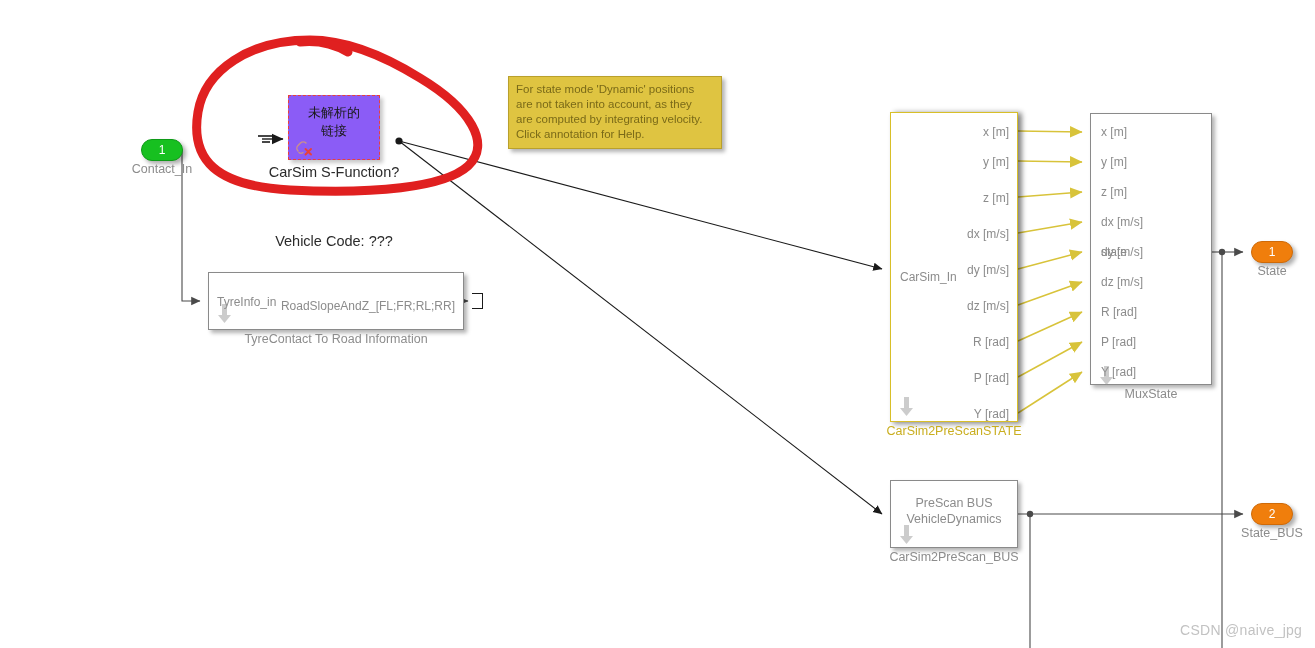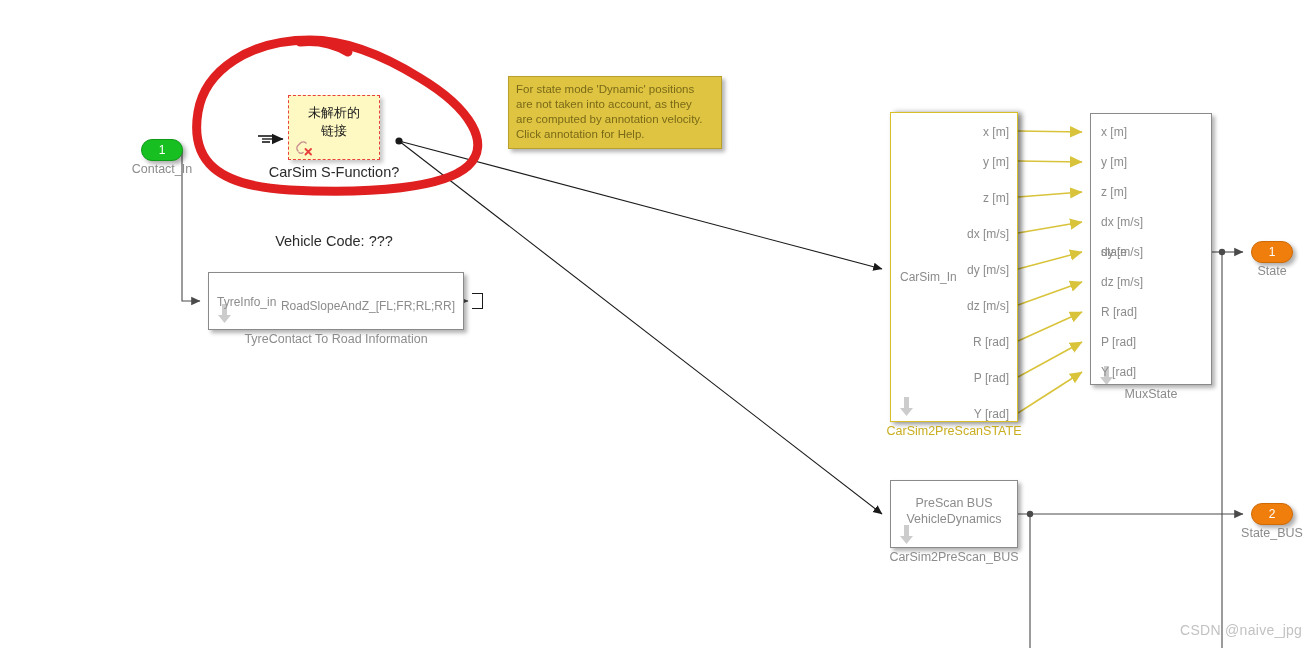--- a/index.html
+++ b/index.html
@@ -27,21 +27,21 @@
   .port-l{left:8px;}
   .port-r{right:8px;}
   .mask-arrow{
     position:absolute;left:8px;bottom:5px;width:15px;height:20px;opacity:.5;
   }
   .mask-arrow svg{display:block;}
 
   
   #unresolved-block{
     position:absolute;left:288px;top:95px;width:92px;height:65px;
-    box-sizing:border-box;background:#fef9c3;
+    box-sizing:border-box;background:#8b5cf6;
     border:1.6px dashed #e8403a;
     box-shadow:3px 3px 4px rgba(0,0,0,.22);
   }
   #unresolved-block .cn{
     position:absolute;left:0;right:0;top:8px;text-align:center;
     font-family:"DejaVu Sans","Liberation Sans",sans-serif;
     font-size:13px;line-height:18px;color:#1a1a1a;
   }
   #broken-link-icon{position:absolute;left:6px;bottom:2px;width:20px;height:18px;}
   .blk-label-dark{
@@ -168,21 +168,21 @@
     <g>
       <path d="M1018,514 L1243,514" stroke="#4a4a4a" stroke-width="1.1" fill="none" marker-end="url(#ah-gray)"></path>
       <circle cx="1030" cy="514" r="3.2" fill="#4a4a4a"></circle>
       <path d="M1030,514 L1030,648" stroke="#4a4a4a" stroke-width="1.1" fill="none"></path>
     </g>
   </svg>
 
   <div id="annotation">
     <div>For state mode 'Dynamic' positions</div>
     <div>are not taken into account, as they</div>
-    <div>are computed by annotation velocity.</div>
+    <div>are computed by integrating velocity.</div>
     <div>Click annotation for Help.</div>
   </div>
 
   <div class="pill green" style="left:141px;top:139px;">
     <span>1</span>
     <span class="pill-label">Contact_In</span>
   </div>
 
   <div id="unresolved-block">
     <div class="cn">

